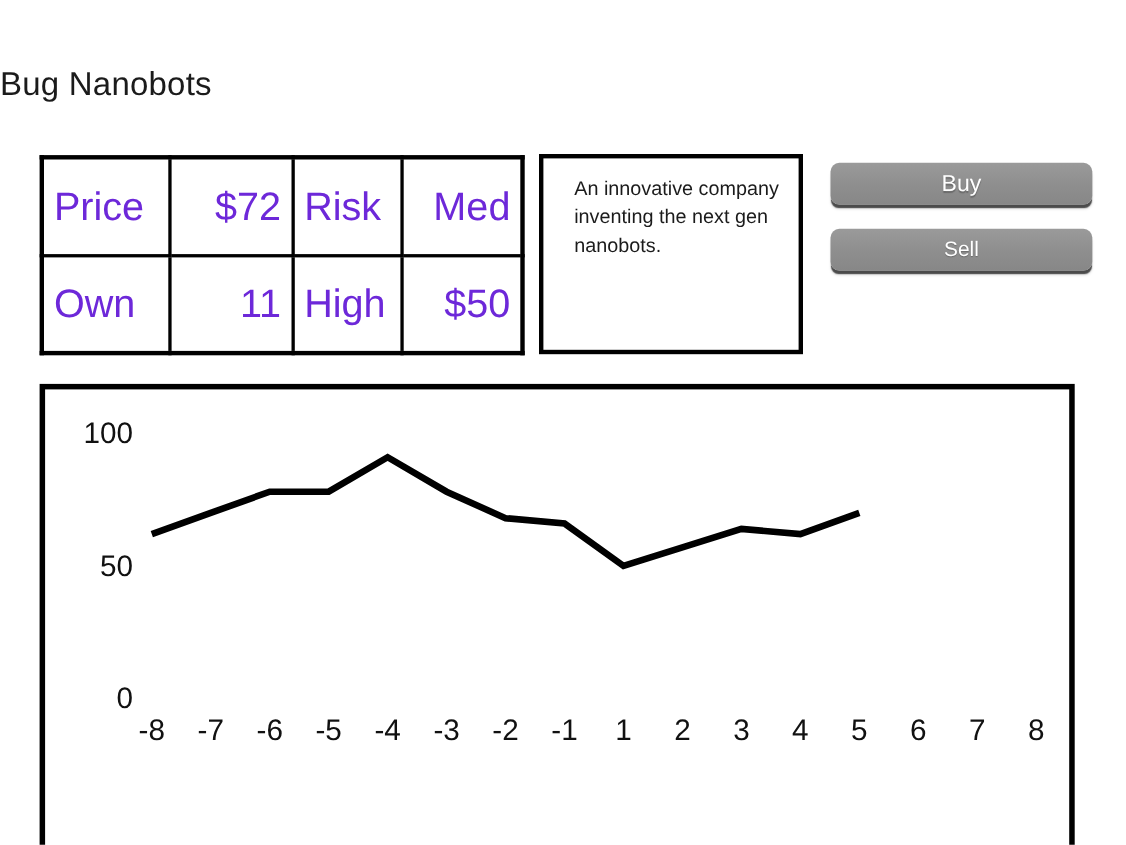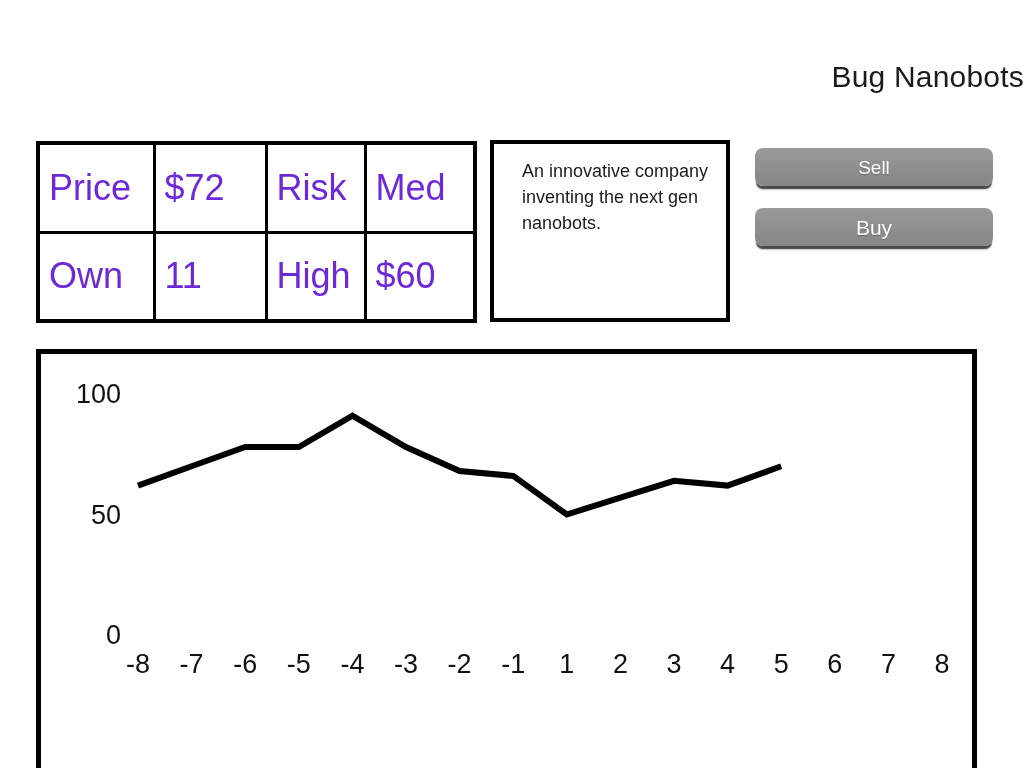--- a/index.html
+++ b/index.html
@@ -15,21 +15,21 @@
     color: #000000;
     overflow: hidden;
   }
 
   
   #page-title {
     position: absolute;
     left: 0;
     top: 60px;
     width: 1024px;
-    text-align: right;
+    text-align: left;
     font-size: 30px;
     font-weight: 400;
     letter-spacing: 0.2px;
     color: #1b1b1b;
   }
 
   
   #stats-table {
     position: absolute;
     left: 36px;
@@ -45,21 +45,21 @@
     border: 3px solid #000;
     font-size: 36px;
     padding: 0 9px;
     height: 58px;
     line-height: 1;
     color: #6d28d9;
     white-space: nowrap;
     overflow: hidden;
   }
   #stats-table td.k { text-align: left; }
-  #stats-table td.v { }
+  #stats-table td.v { text-align: right; }
   #stats-table col.c0 { width: 116px; }
   #stats-table col.c1 { width: 112px; }
   #stats-table col.c2 { width: 99px; }
   #stats-table col.c3 { width: 110px; }
 
   
   #description-box {
     position: absolute;
     left: 490px;
     top: 140px;
@@ -160,35 +160,35 @@
     <tr>
       <td class="k">Price</td>
       <td class="v">$72</td>
       <td class="k">Risk</td>
       <td class="v">Med</td>
     </tr>
     <tr>
       <td class="k">Own</td>
       <td class="v">11</td>
       <td class="k">High</td>
-      <td class="v">$60</td>
+      <td class="v">$50</td>
     </tr>
   </tbody>
 </table>
 
 <div id="description-box">
   <div id="description-text">An innovative company inventing the next gen nanobots.</div>
 </div>
 
 <div id="action-buttons">
+  <div class="action-button">
+    <span class="label">Buy</span>
+  </div>
   <div class="action-button small">
     <span class="label">Sell</span>
-  </div>
-  <div class="action-button">
-    <span class="label">Buy</span>
   </div>
 </div>
 
 <div id="chart-panel">
   <svg id="chart-svg" viewBox="0 0 931 333" preserveAspectRatio="none">
     <g id="y-tick-labels">
         <text class="y-tick-label" x="80" y="49">100</text>
         <text class="y-tick-label" x="80" y="169.5">50</text>
         <text class="y-tick-label" x="80" y="290">0</text>
       </g>

